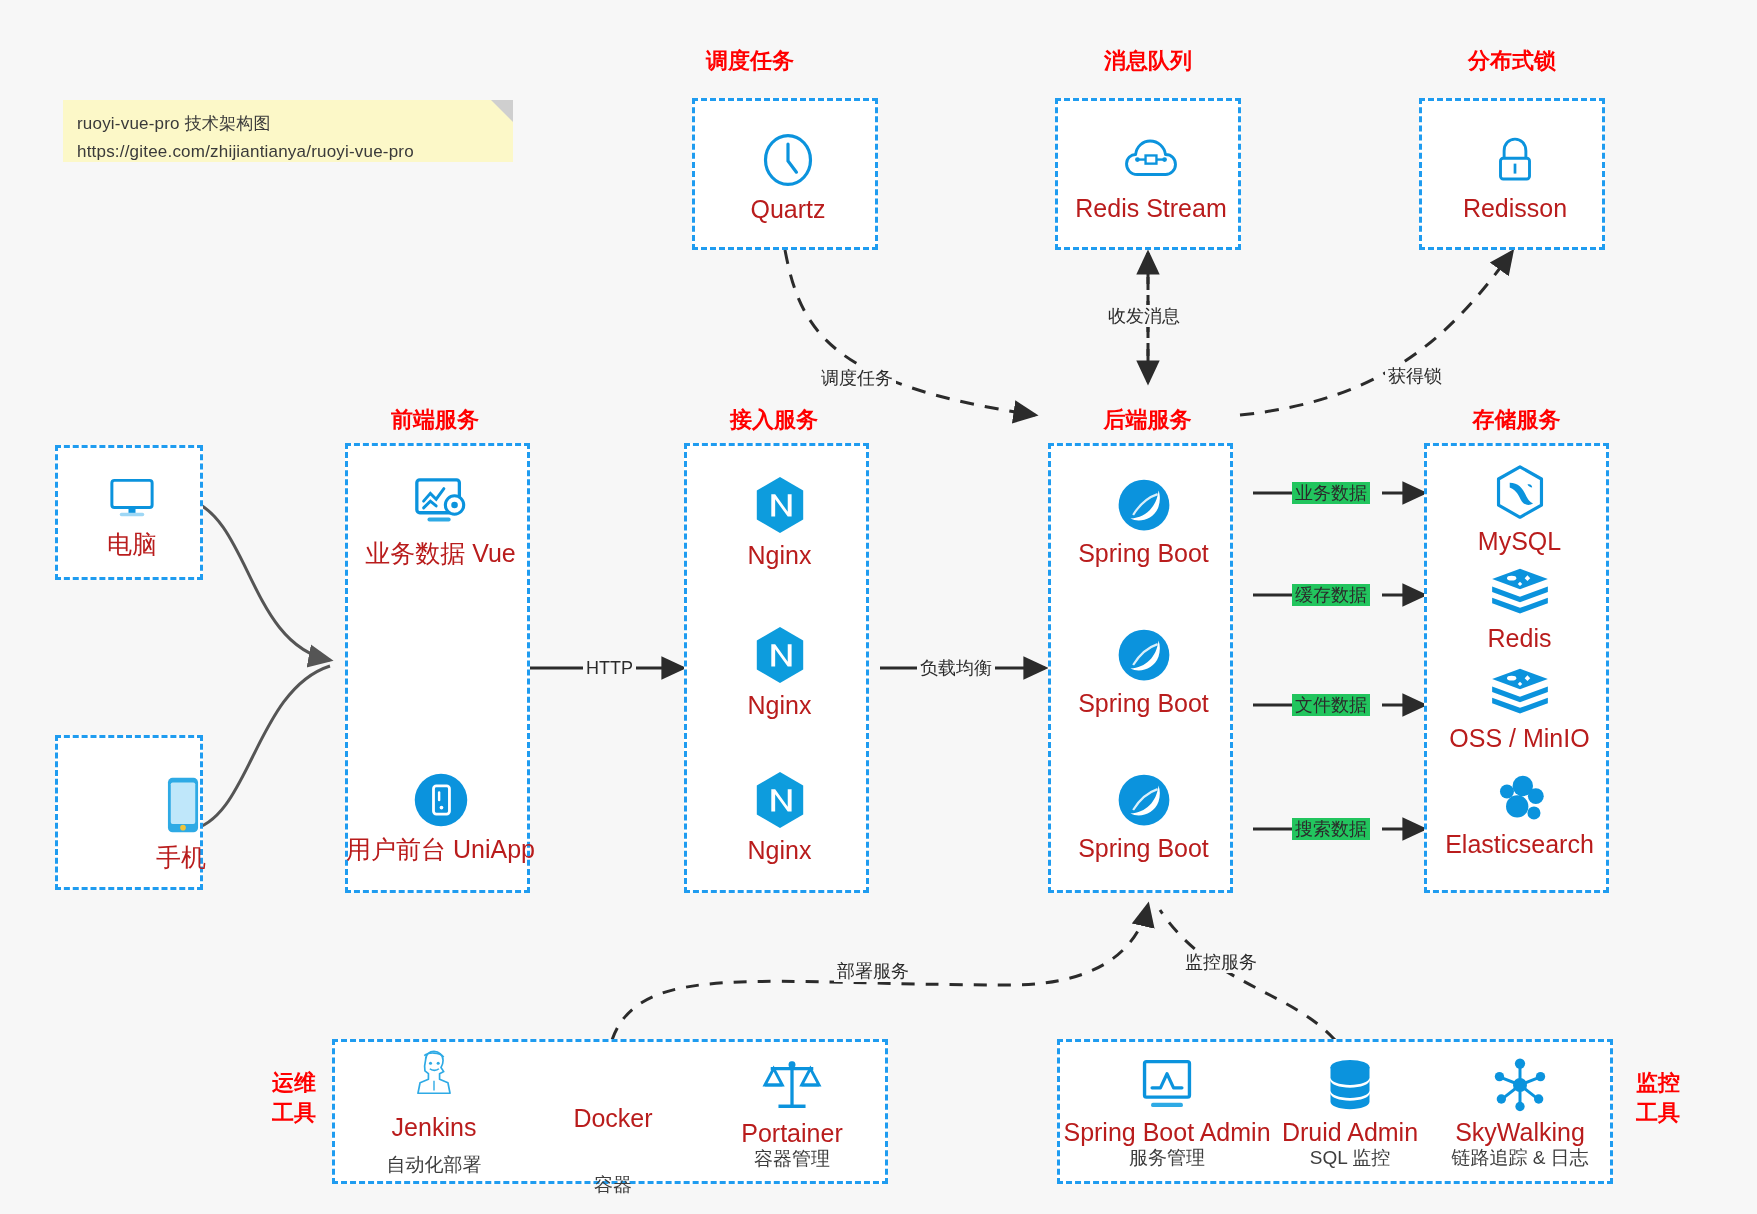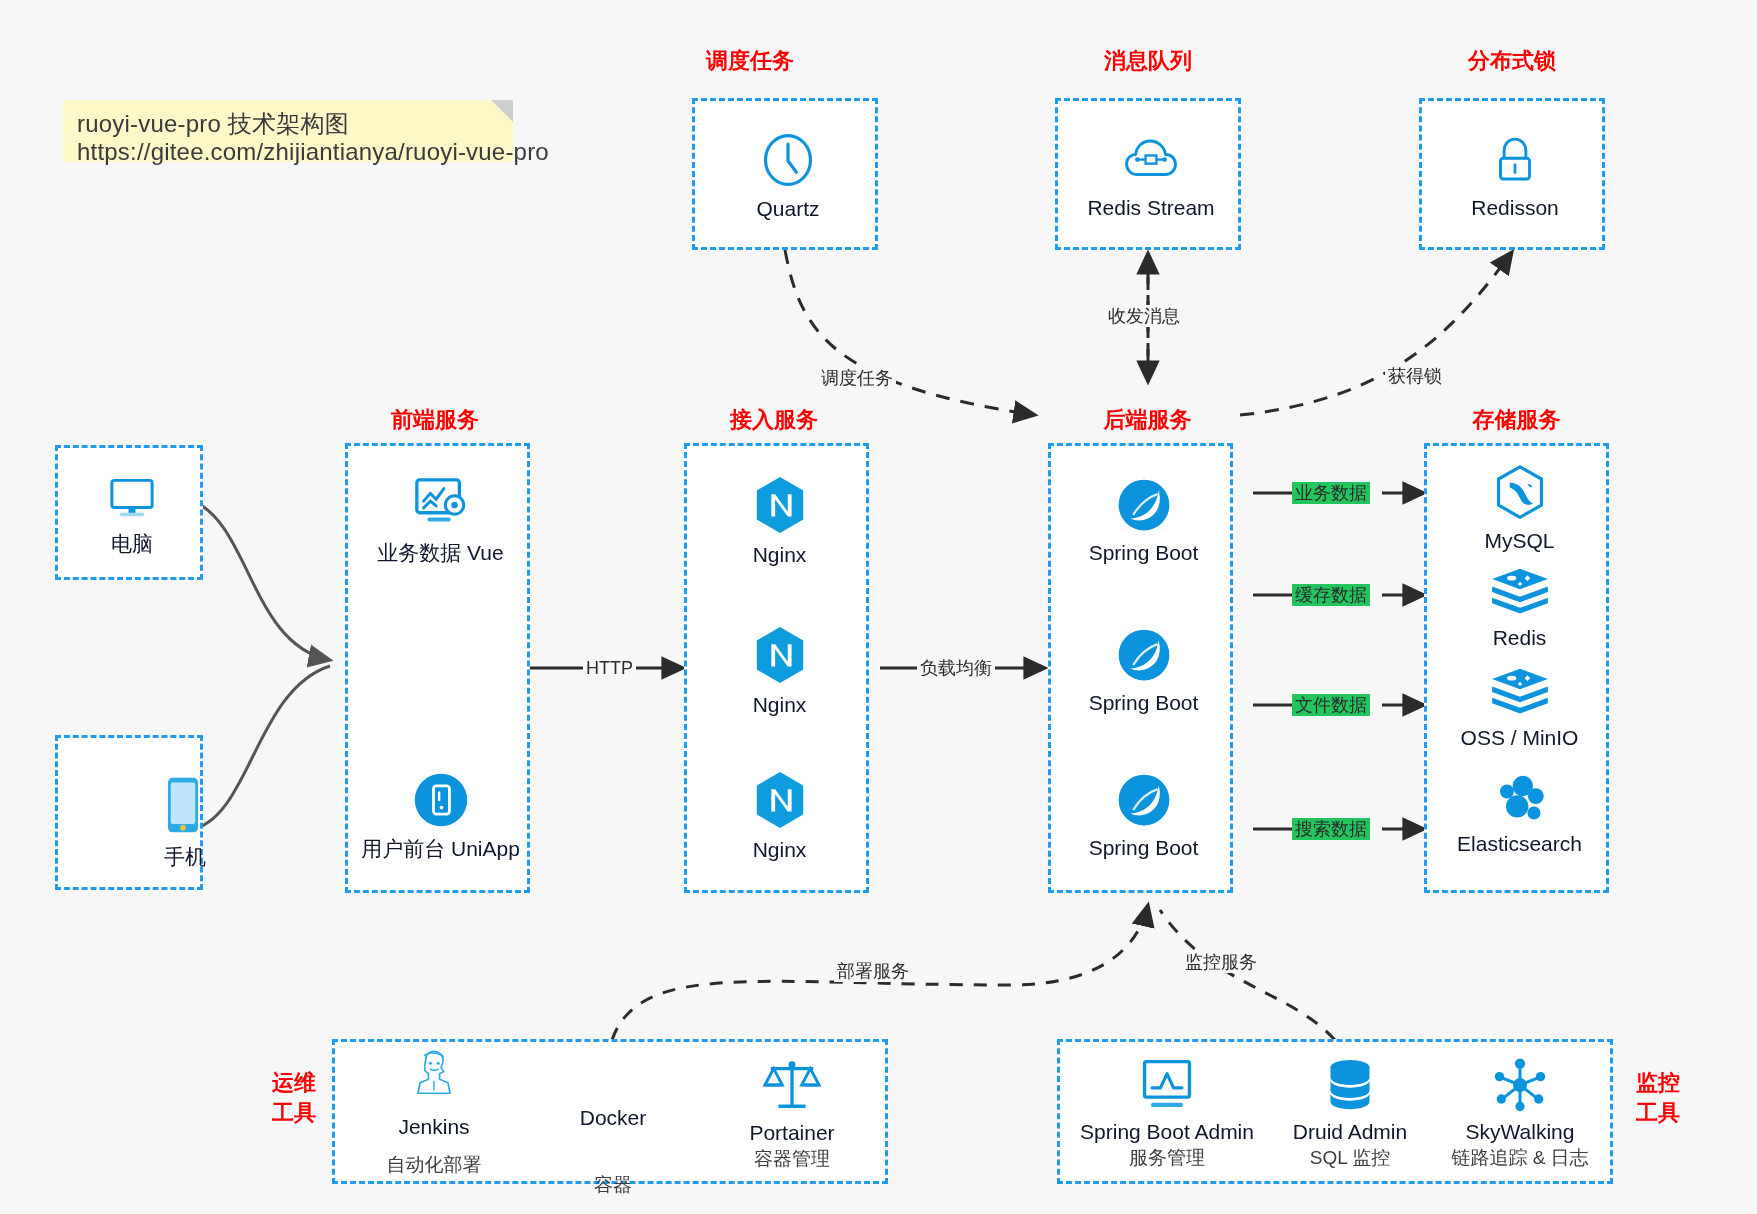--- a/index.html
+++ b/index.html
@@ -26,21 +26,21 @@
   }
 
   
   .note {
     position: absolute;
     left: 63px; top: 100px;
     width: 450px; height: 62px;
     background: #fcf8c8;
     box-sizing: border-box;
     padding: 10px 14px 0 14px;
-    font-size: 24px;
+    font-size: 17px;
     line-height: 28px;
     color: #3a3a3a;
     letter-spacing: .2px;
   }
   .note .fold {
     position: absolute;
     right: 0; top: 0;
     width: 0; height: 0;
     border-left: 22px solid transparent;
     border-top: 22px solid #cfcfcf;
@@ -70,22 +70,22 @@
   
   .cell {
     position: absolute;
     display: flex;
     flex-direction: column;
     align-items: center;
     justify-content: center;
     text-align: center;
   }
   .cell .lbl {
-    font-size: 21px;
-    color: #0f172a;
+    font-size: 25px;
+    color: #b91c1c;
     margin-top: 6px;
     white-space: nowrap;
     line-height: 26px;
   }
   .cell .lbl2 {
     font-size: 19px;
     color: #3d3d3d;
     white-space: nowrap;
     line-height: 26px;
   }

